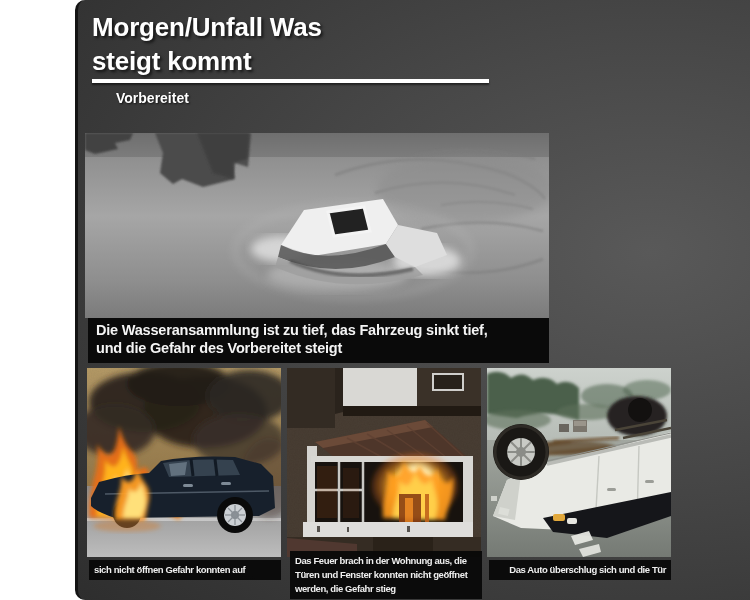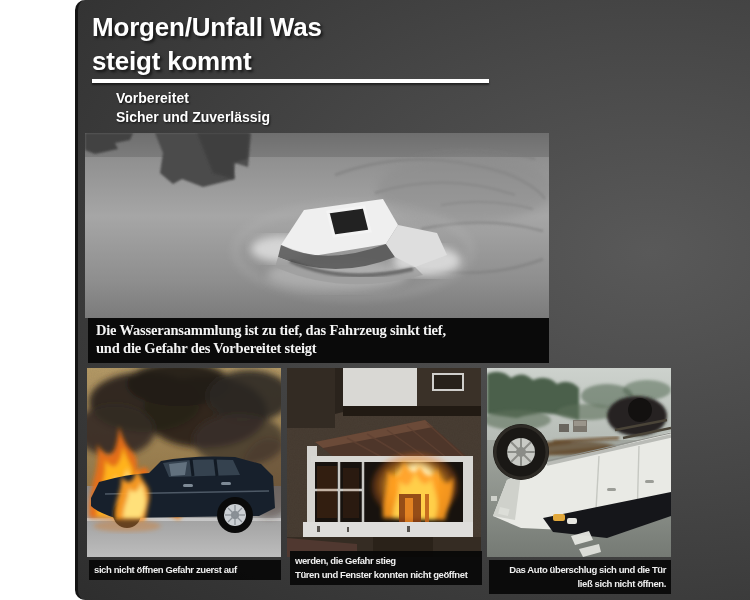--- a/index.html
+++ b/index.html
@@ -14,21 +14,21 @@
   .title span{display:block;}
   .rule{left:14px;top:79px;width:397px;height:4px;background:#ffffff;box-shadow:0 2px 2px rgba(0,0,0,0.5);}
   .subtitle{left:14px;top:89px;color:#ffffff;font-weight:bold;font-size:14px;line-height:19px;
             text-shadow:1px 1px 2px rgba(0,0,0,0.7);white-space:nowrap;margin-left:24px;}
   .subtitle span{display:block;}
   .photo{overflow:hidden;background:#777;}
   .photo svg{display:block;width:100%;height:100%;}
   .main-photo{left:7px;top:133px;width:464px;height:185px;}
   .main-caption{left:10px;top:318px;width:461px;box-sizing:border-box;background:#0a0a0a;
                 padding:4px 8px 6px 8px;color:#f4f4f4;font-weight:bold;font-size:14.5px;
-                line-height:17.5px;letter-spacing:-0.2px;font-family:Liberation Serif, serif;}
+                line-height:17.5px;letter-spacing:-0.2px;}
   .main-caption span{display:block;white-space:nowrap;}
   .thumb{top:368px;height:189px;}
   .t1{left:9px;width:194px;} .t2{left:209px;width:194px;} .t3{left:409px;width:184px;}
   .tcap{box-sizing:border-box;background:rgba(8,8,8,0.93);color:#efefef;font-weight:bold;
         font-size:9.5px;line-height:14px;letter-spacing:-0.4px;padding:3px 5px;}
   .tcap span{display:block;white-space:nowrap;}
   .c1{left:11px;top:560px;width:192px;}
   .c2{left:212px;top:551px;width:192px;}
   .c3{left:411px;top:560px;width:182px;text-align:right;}
 </style>
@@ -38,21 +38,20 @@
 <div class="canvas">
   <div class="content">
 
     <div class="abs title">
       <span>Morgen/Unfall Was</span>
       <span>steigt kommt</span>
     </div>
     <div class="abs rule"></div>
     <div class="abs subtitle">
       <span>Vorbereitet</span>
-      <span>Sicher und Zuverlässig</span>
     </div>
 
     <div class="abs photo main-photo">
       <svg viewBox="0 0 464 185" preserveAspectRatio="none">
         <defs>
           <linearGradient id="w1" x1="0" y1="0" x2="0" y2="1">
             <stop offset="0" stop-color="#747474"></stop>
               <stop offset="0.14" stop-color="#909090"></stop>
             <stop offset="0.45" stop-color="#a6a6a6"></stop>
               <stop offset="0.8" stop-color="#8e8e8e"></stop>
@@ -299,25 +298,25 @@
             <line x1="44" y1="74" x2="24" y2="94"></line>
         </g>
         <rect x="12" y="140" width="10" height="7" fill="#dcded8" transform="rotate(14 17 143)"></rect>
         <rect x="4" y="128" width="6" height="5" fill="#cfd1cb"></rect>
         <path d="M84,168 L102,163 L106,172 L88,177 Z" fill="#e6e7e1" opacity=".95"></path>
         <path d="M92,181 L112,176 L114,184 L96,189 Z" fill="#e6e7e1" opacity=".9"></path>
       </svg>
     </div>
 
     <div class="abs tcap c1">
-      <span>sich nicht öffnen Gefahr zuerst auf</span>
+      <span>sich nicht öffnen Gefahr konnten auf</span>
     </div>
     <div class="abs tcap c2">
+      <span>Das Feuer brach in der Wohnung aus, die</span>
+      <span>Türen und Fenster konnten nicht geöffnet</span>
       <span>werden, die Gefahr stieg</span>
-      <span>Türen und Fenster konnten nicht geöffnet</span>
     </div>
     <div class="abs tcap c3">
       <span>Das Auto überschlug sich und die Tür</span>
-      <span>ließ sich nicht öffnen.</span>
     </div>
 
   </div>
 </div>
 
 </body></html>

